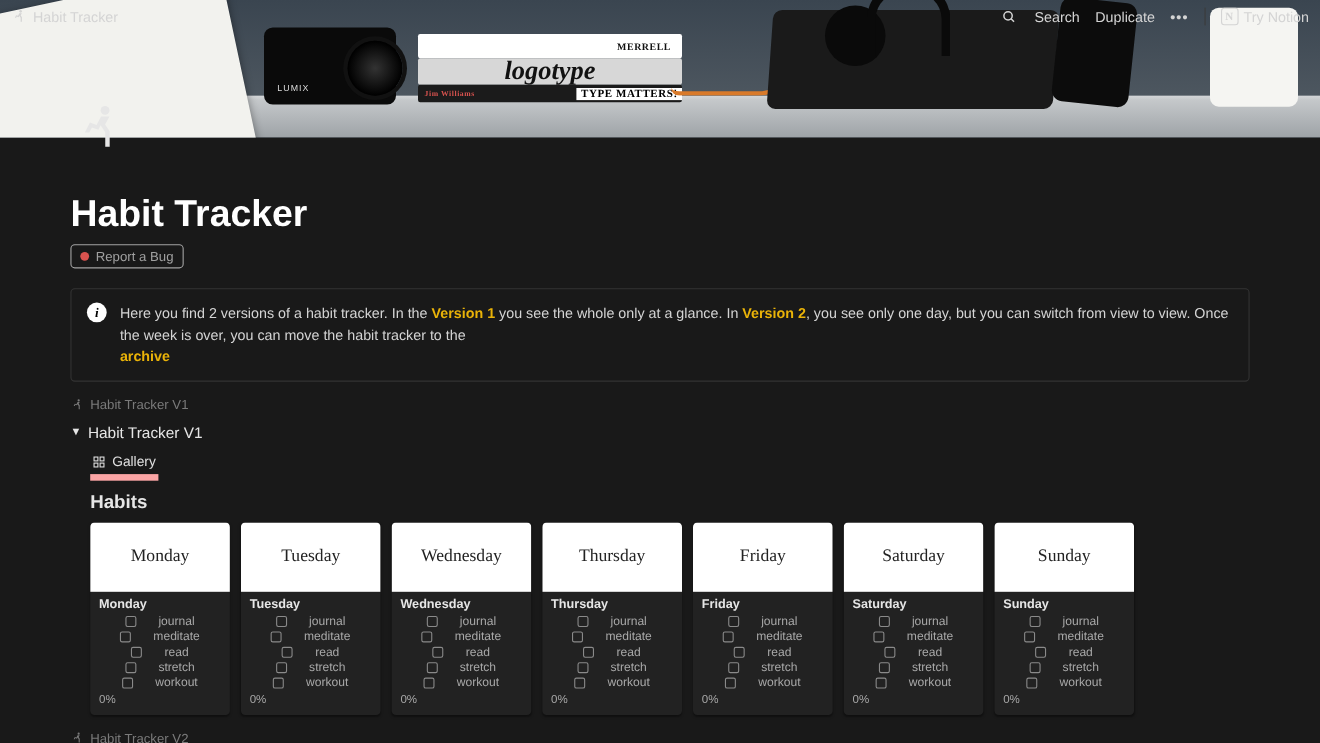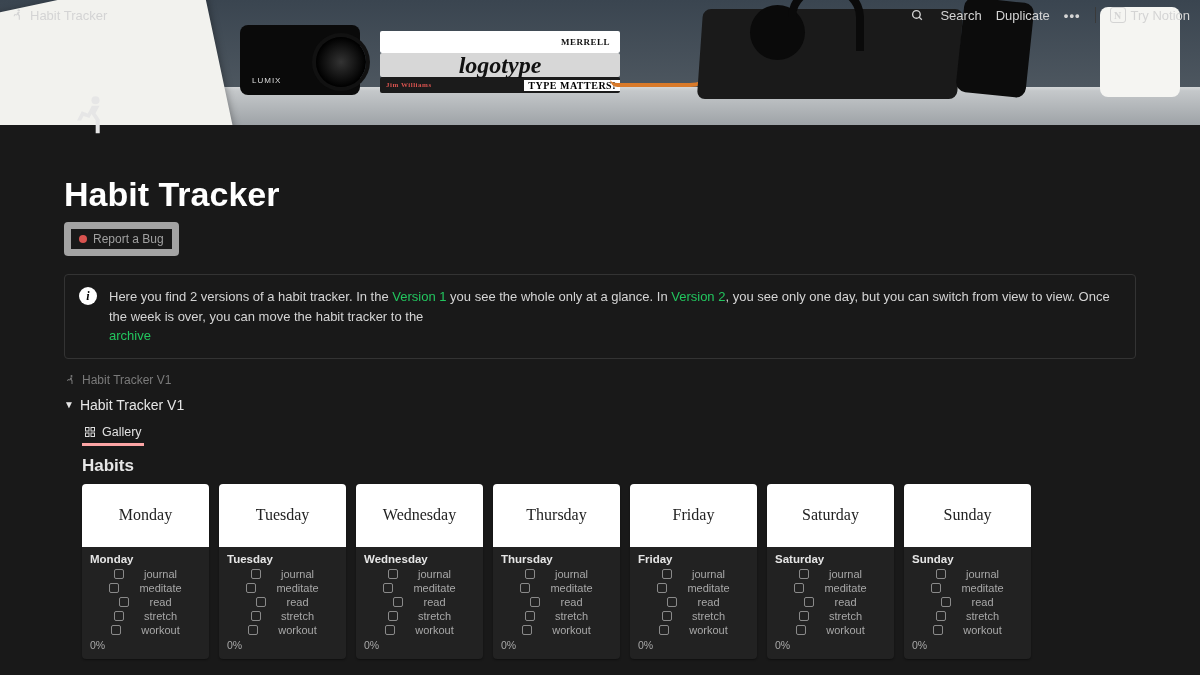--- a/index.html
+++ b/index.html
@@ -44,35 +44,35 @@
 
   
   .page { position:absolute; top:125px; left:0; right:0; bottom:0; padding:0;}
   .content { width:1072px; margin:0 auto; position:relative; }
 
   .page-icon-big { position:absolute; top:-32px; left:4px; width:44px; height:44px; }
   .page-icon-big svg { width:44px; height:44px; }
 
   h1.title { padding-top:50px; font-size:34px; font-weight:700; color:#fff; margin-bottom:8px;}
 
-  .report-bug { display:inline-flex; align-items:center; gap:6px; border:7px solid #a3a3a3; border-radius:4px; padding:3px 8px; font-size:12px; color:#a0a0a0;}
+  .report-bug { display:inline-flex; align-items:center; gap:6px; border:1px solid #a3a3a3; border-radius:4px; padding:3px 8px; font-size:12px; color:#a0a0a0;}
   .report-bug .dot{width:8px;height:8px;border-radius:50%;background:#d9534f;}
 
   .callout { margin-top:18px; border:1px solid #333; border-radius:4px; padding:12px 14px; display:flex; gap:12px; font-size:13px; line-height:1.5; color:#d4d4d4;}
   .callout .info-icon{width:18px;height:18px;flex-shrink:0;border-radius:50%;background:#fff;color:#000;font-weight:900;font-family:Georgia,serif;font-style:italic;display:flex;align-items:center;justify-content:center;font-size:12px;}
-  .callout b{font-weight:400;color:#22c55e;}
+  .callout b{font-weight:700;color:#eab308;}
 
   .linked-db { margin-top:14px; display:inline-flex; align-items:center; gap:6px; font-size:12px; color:#7a7a7a;}
   .linked-db .runner-icon svg{width:12px;height:12px;}
 
   .toggle-row { margin-top:8px; display:flex; align-items:center; gap:6px; font-size:14px; color:#e6e6e6;}
   .toggle-row .caret{font-size:10px;}
 
   .view-tabs{margin-top:8px;padding-left:18px;}
-  .view-tab{display:inline-flex;align-items:center;gap:6px;font-size:12.5px;color:#e0e0e0;padding:4px 2px;border-bottom:3px solid #fca5a5;}
+  .view-tab{display:inline-flex;align-items:center;gap:6px;font-size:12.5px;color:#e0e0e0;padding:4px 2px;border-bottom:6px solid #fca5a5;}
   .view-tab svg{width:12px;height:12px;}
 
   .db-title{padding-left:18px;margin-top:10px;font-size:17px;font-weight:700;color:#e6e6e6;}
 
   
   .cards{padding-left:18px;margin-top:8px;display:flex;gap:10px;}
   .card{width:127px;border-radius:4px;overflow:hidden;background:#222;box-shadow:0 1px 2px rgba(0,0,0,.4);}
   .card-head{height:63px;background:#fff;display:flex;align-items:center;justify-content:center;font-family:"Georgia","Times New Roman",serif;color:#222;font-size:16px;}
   .card-body{padding:6px 8px 8px;}
   .card-title{font-size:11.5px;font-weight:600;color:#e6e6e6;margin-bottom:3px;}

